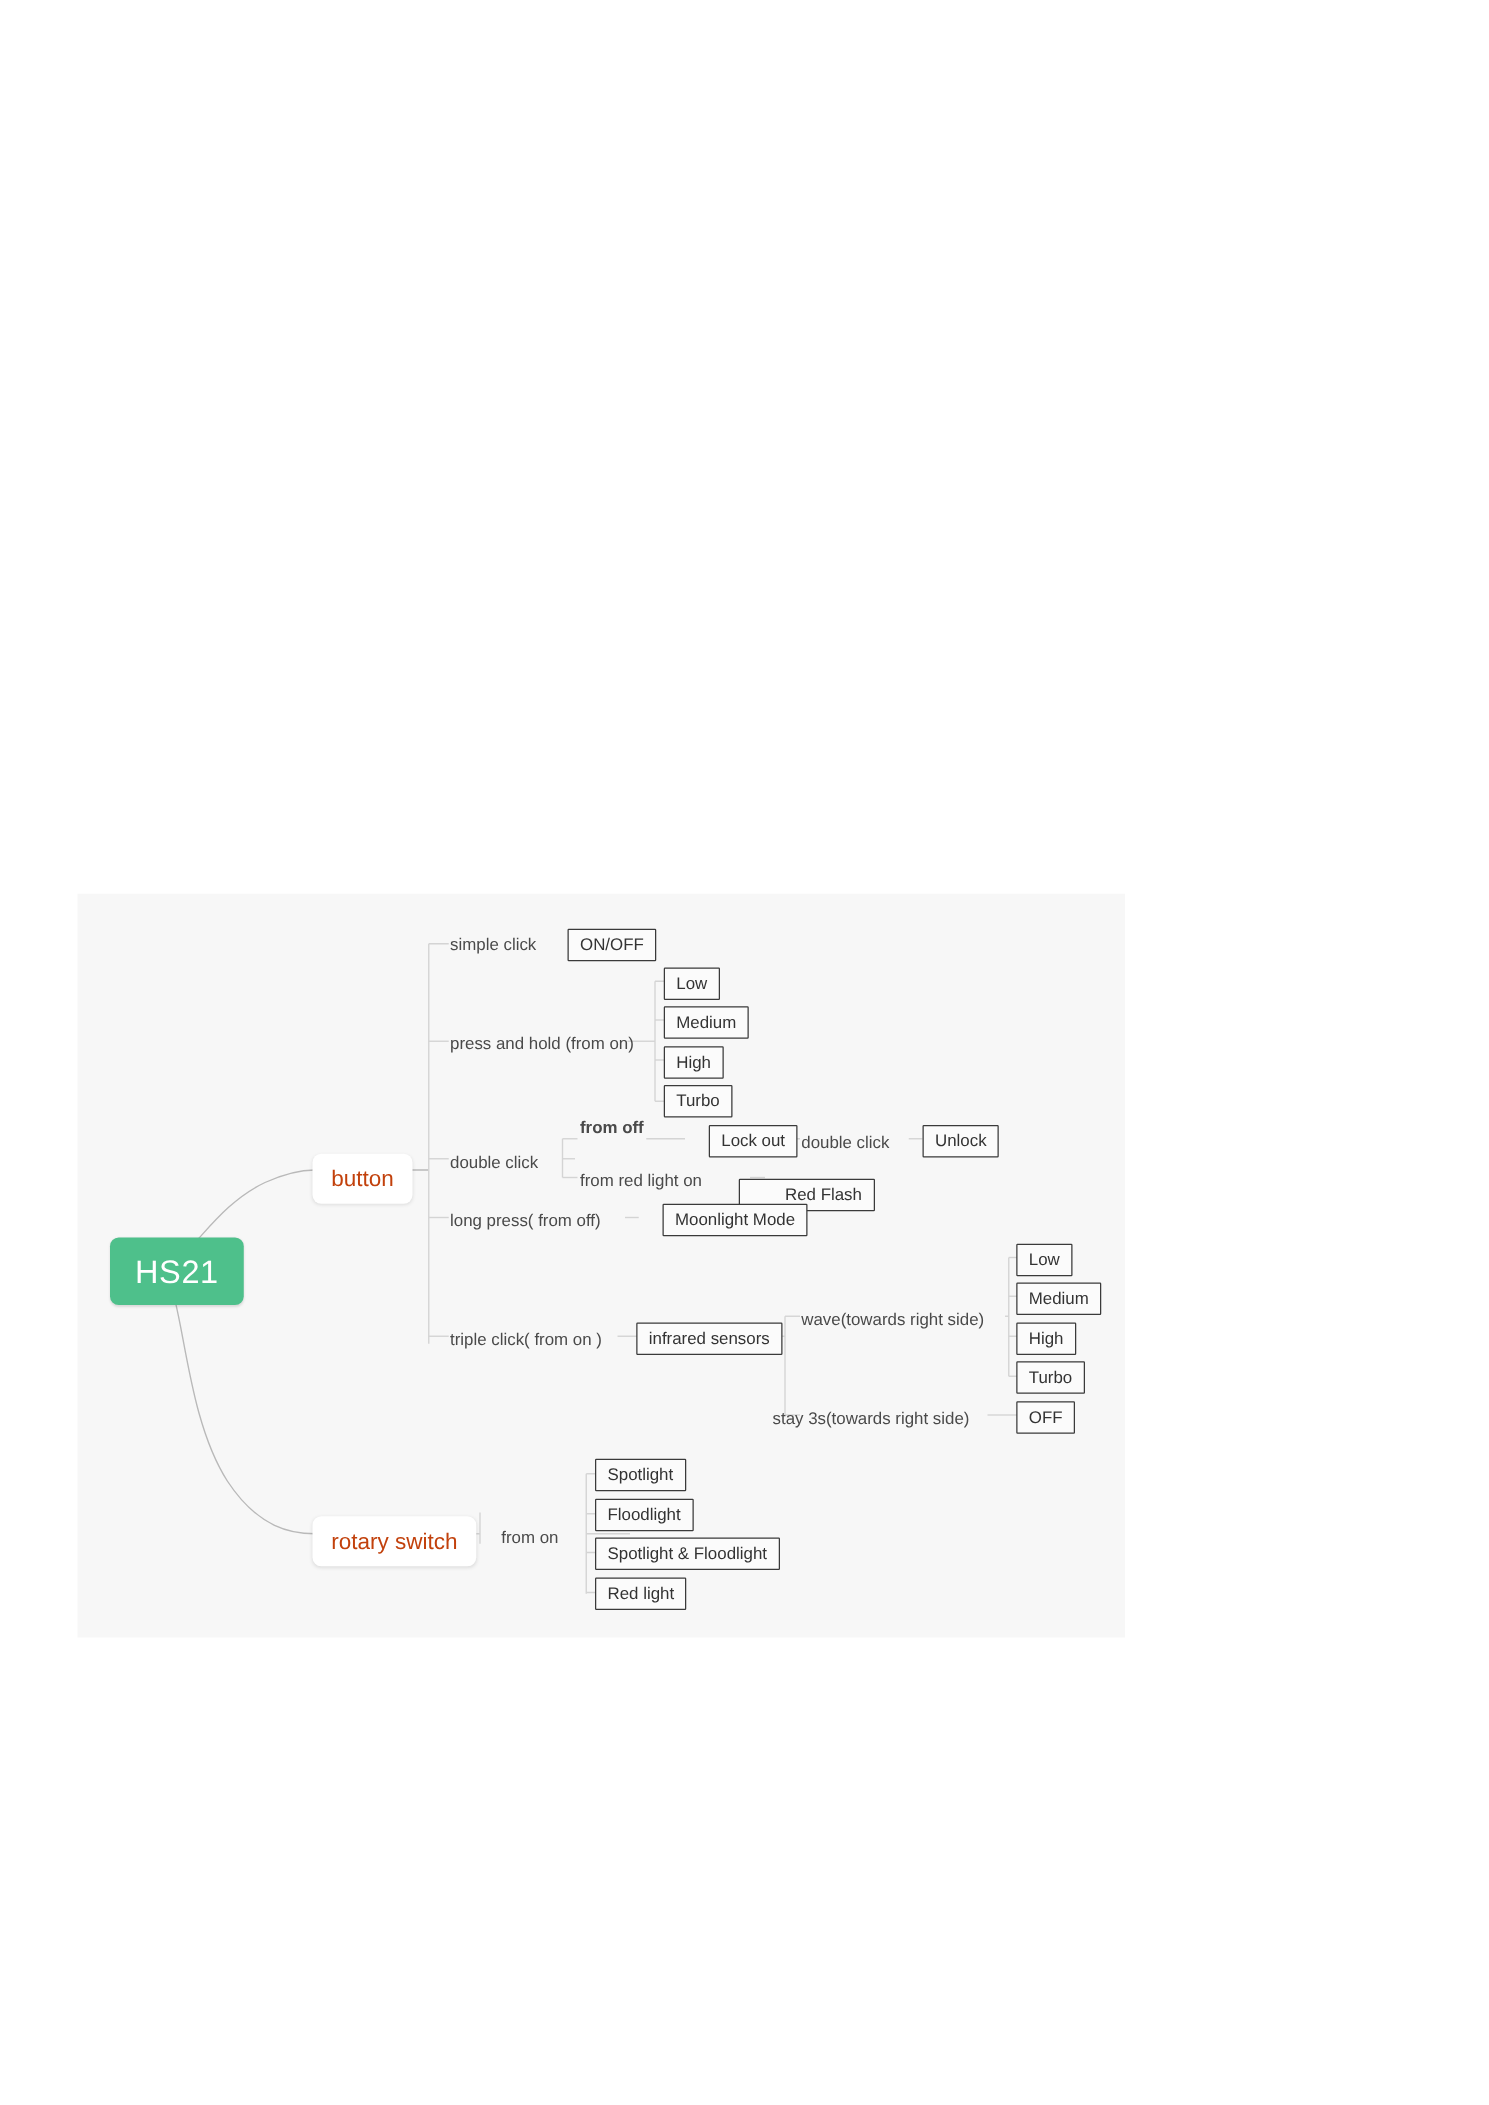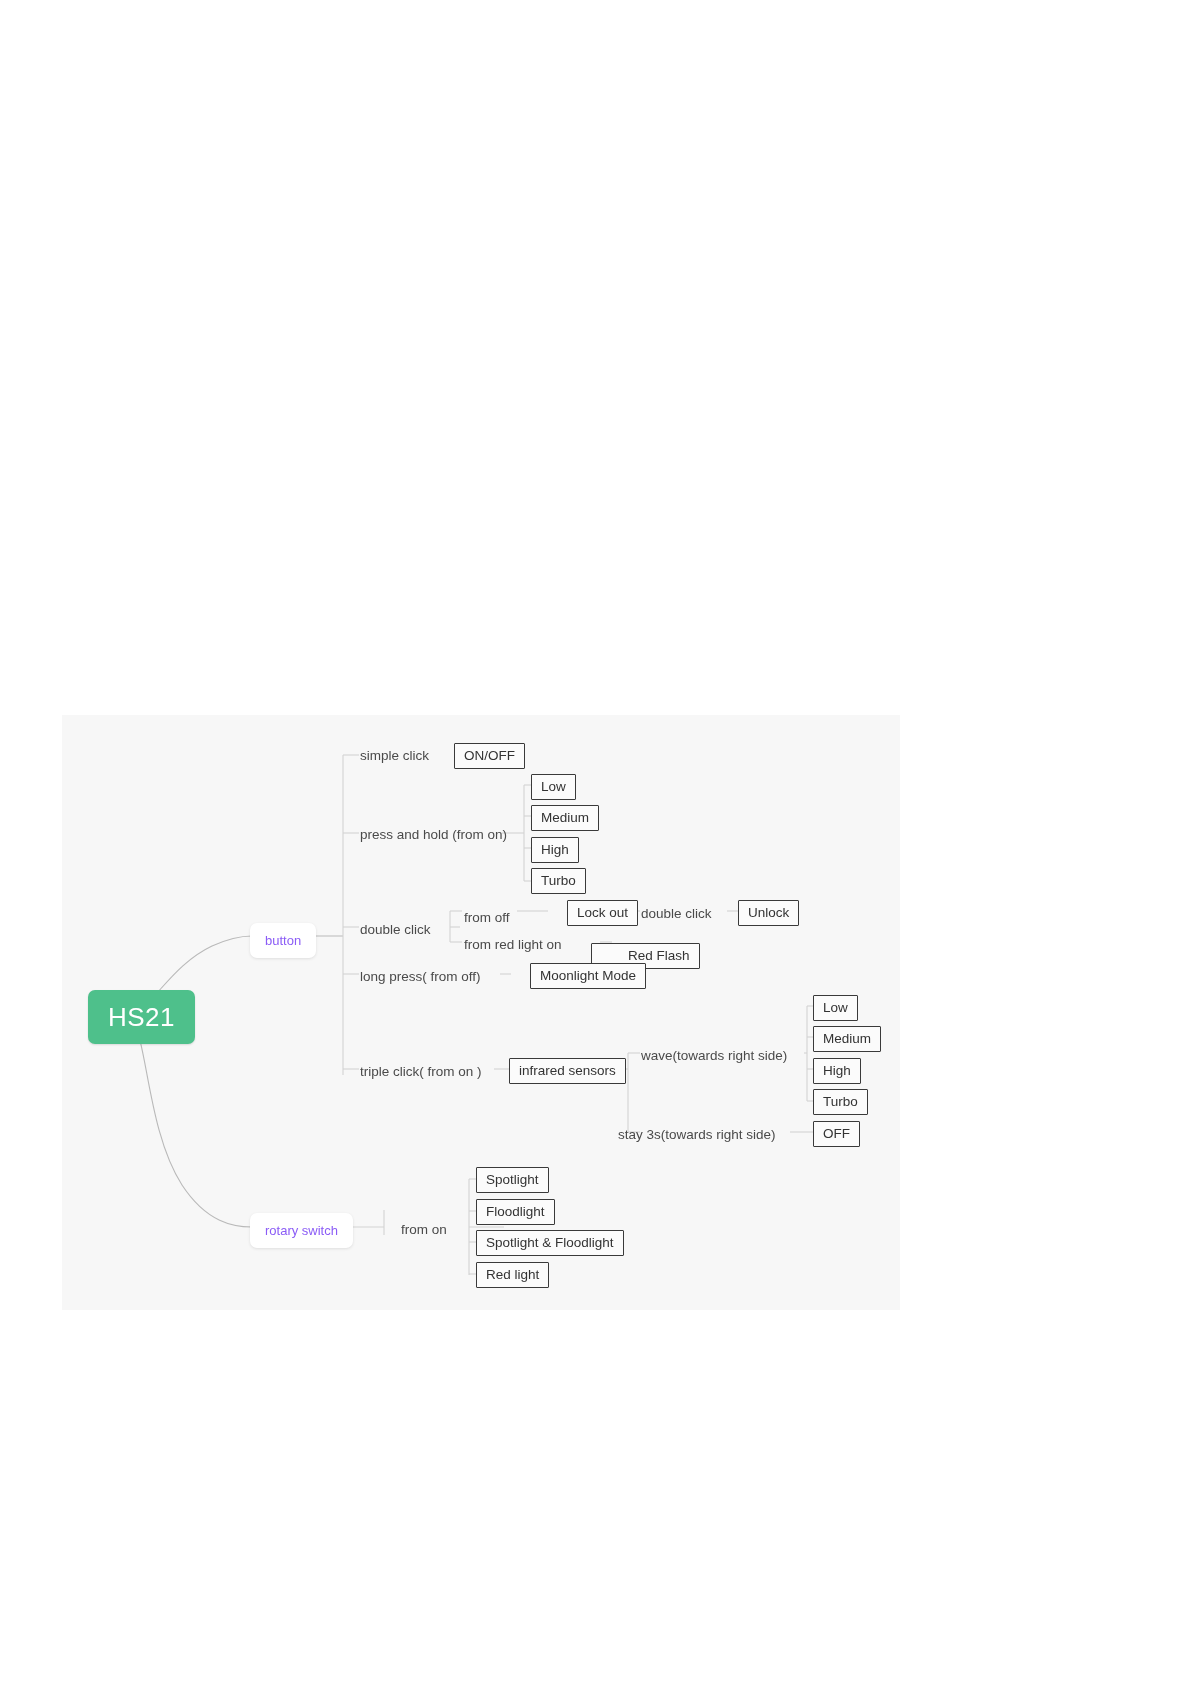--- a/index.html
+++ b/index.html
@@ -18,22 +18,22 @@
 
   
   .root{
     background:#4ec08b;color:#ffffff;border-radius:7px;
     font-size:26px;line-height:1;
     padding:14px 20px;letter-spacing:.5px;
     box-shadow:0 1px 2px rgba(0,0,0,.12);
   }
   
   .lv1{
-    background:#ffffff;border-radius:7px;color:#8b5cf6;
-    font-size:13px;line-height:1;padding:11px 15px;
+    background:#ffffff;border-radius:7px;color:#c2410c;
+    font-size:18px;line-height:1;padding:11px 15px;
     box-shadow:0 1px 3px rgba(0,0,0,.10);
   }
   
   .plain{
     background:transparent;color:#4a4a4a;
     font-size:13.5px;line-height:1;padding:3px 2px;
   }
   
   .boxed{
     background:#fbfbfb;border:1.3px solid #3a3a3a;color:#333;
@@ -118,21 +118,21 @@
   <div class="node plain" style="left:296px;top:31px;">simple click</div>
   <div class="node boxed" style="left:392px;top:28px;">ON/OFF</div>
 
   <div class="node plain" style="left:296px;top:110px;">press and hold (from on)</div>
   <div class="node boxed" style="left:469px;top:59px;">Low</div>
   <div class="node boxed" style="left:469px;top:90px;">Medium</div>
   <div class="node boxed" style="left:469px;top:122px;">High</div>
   <div class="node boxed" style="left:469px;top:153px;">Turbo</div>
 
   <div class="node plain" style="left:296px;top:205px;">double click</div>
-  <div class="node plain" style="left:400px;top:193px;">from off</div>
+  <div class="node plain" style="left:400px;top:177px;font-weight:bold;">from off</div>
   <div class="node boxed" style="left:485px;top:185px;margin-left:20px;">Lock out</div>
   <div class="node plain" style="left:577px;top:189px;">double click</div>
   <div class="node boxed" style="left:676px;top:185px;">Unlock</div>
   <div class="node plain" style="left:400px;top:220px;">from red light on</div>
   <div class="node boxed" style="left:529px;top:228px;padding-left:36px;">Red Flash</div>
 
   <div class="node plain" style="left:296px;top:252px;">long press( from off)</div>
   <div class="node boxed" style="left:448px;top:248px;margin-left:20px;">Moonlight Mode</div>
 
   <div class="node plain" style="left:296px;top:347px;text-align:right;">triple click( from on )</div>

